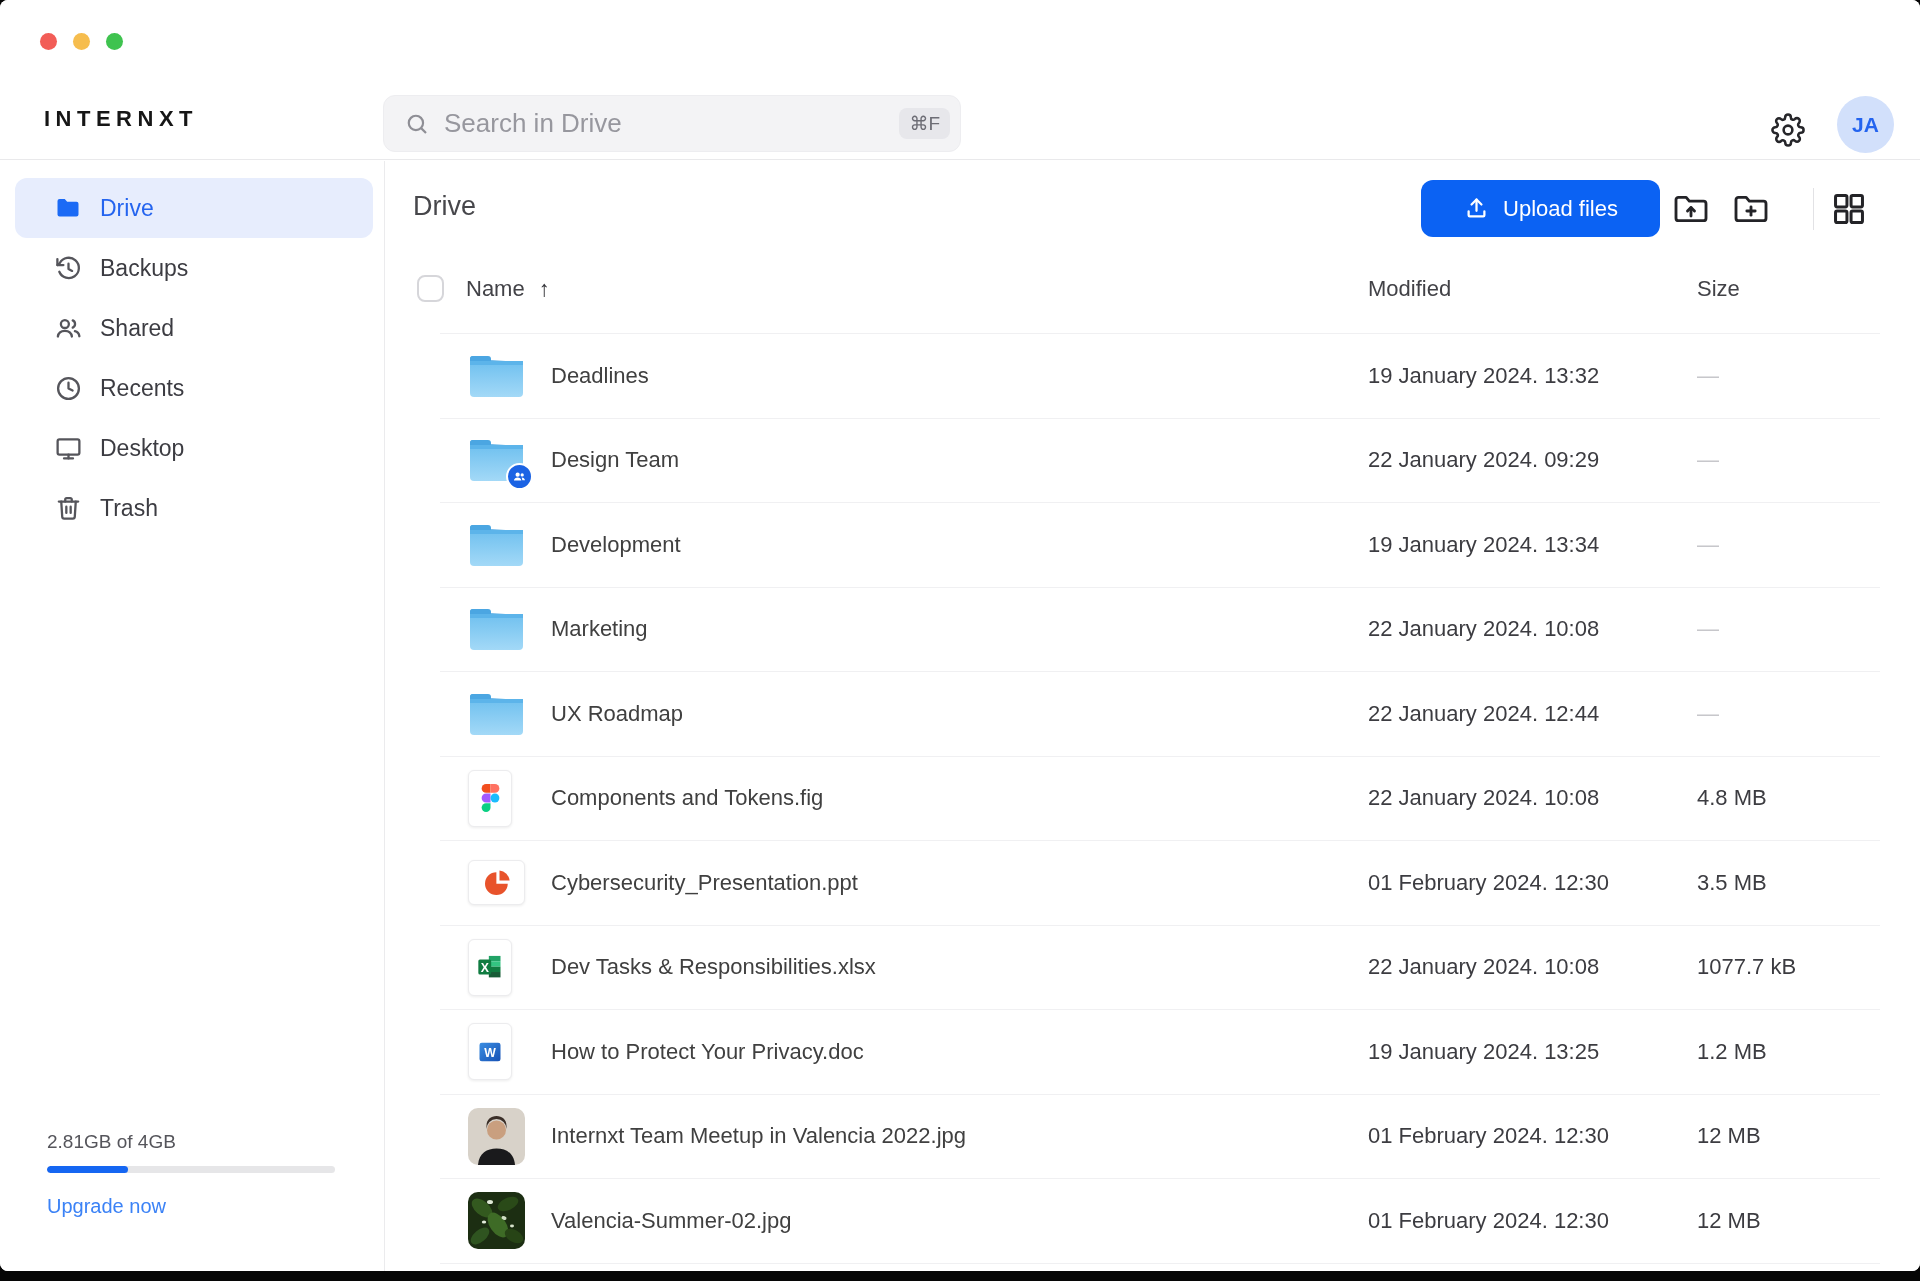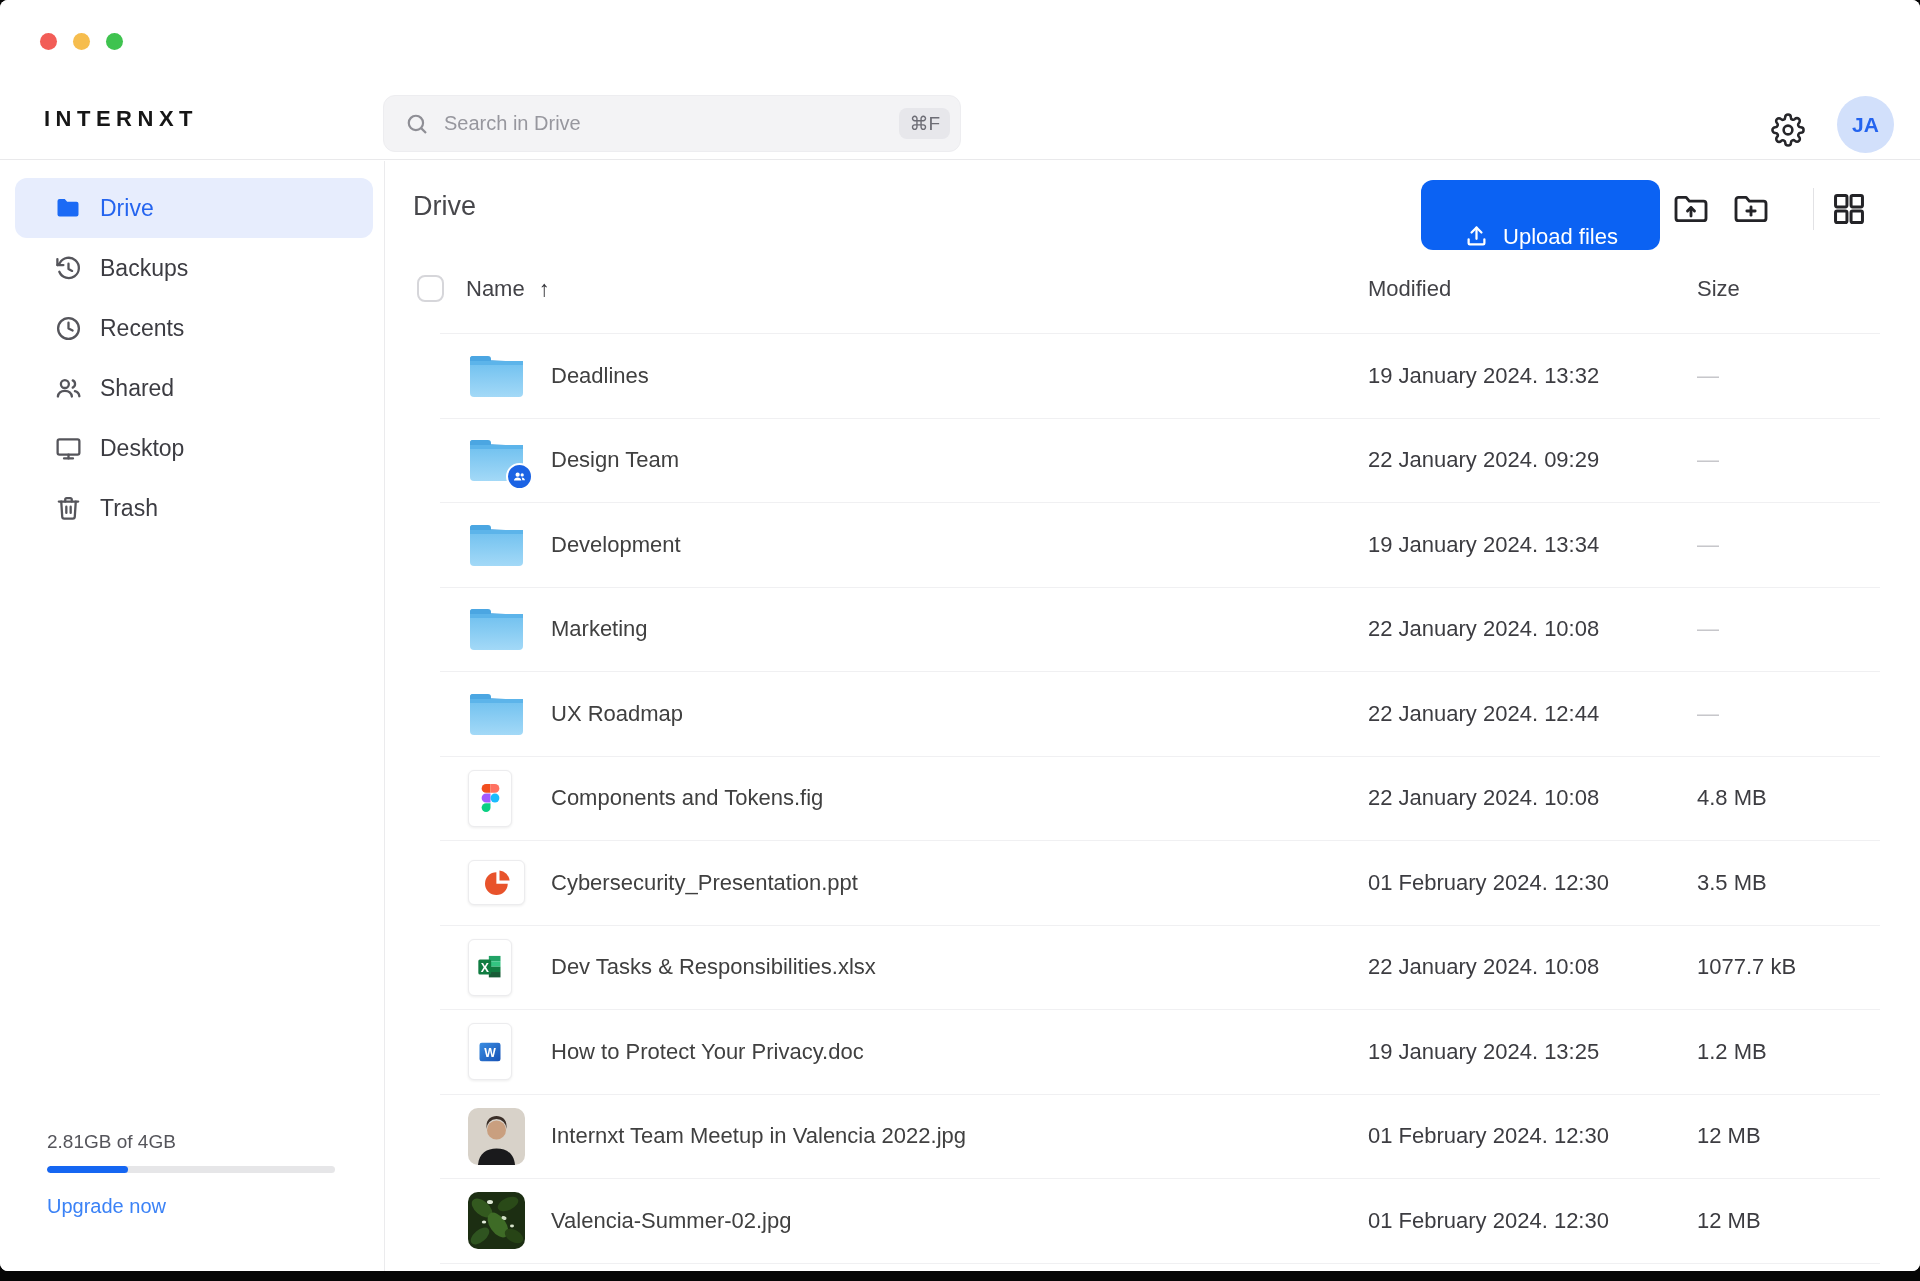--- a/index.html
+++ b/index.html
@@ -13,21 +13,21 @@
             border-bottom:1px solid #e9e9eb; z-index:5; }
   .traffic { position:absolute; left:40px; top:33px; display:flex; gap:16px; }
   .traffic span { width:17px; height:17px; border-radius:50%; display:block; }
   .logo { position:absolute; left:44px; top:106px; font-size:22px; font-weight:700;
           letter-spacing:5.5px; color:#161616; }
   .search { position:absolute; left:383px; top:95px; width:578px; height:57px;
             background:#f3f3f5; border:1px solid #ededf0; border-radius:12px;
             display:flex; align-items:center; padding:0 10px 0 20px; }
   .search svg { flex:0 0 auto; }
   .search input { flex:1; border:none; outline:none; background:transparent; margin-left:14px;
-                  font-size:20px; color:#737373; font-family:inherit; }
+                  font-size:26px; color:#737373; font-family:inherit; }
   .search input::placeholder { color:#97979e; opacity:1; }
   .kbd { background:#e7e7eb; color:#6d6d75; border-radius:8px; font-size:19px;
          padding:6px 10px; line-height:1; }
   .iconbtn { background:none; border:none; cursor:pointer; display:flex; align-items:center;
              justify-content:center; }
   .gear-btn { position:absolute; left:1766px; top:108px; width:44px; height:44px; }
   .avatar { position:absolute; left:1837px; top:96px; width:57px; height:57px; border-radius:50%;
             background:#d2e0fb; color:#2464ef; font-size:21px; font-weight:700;
             display:flex; align-items:center; justify-content:center; cursor:pointer;text-align:center; }
 
@@ -43,23 +43,23 @@
   .side-item.active .sicon { color:#1b6af5; }
   .storage { position:absolute; left:47px; bottom:53px; width:288px; }
   .storage-text { font-size:19px; color:#55555b; }
   .storage-bar { margin-top:13px; height:7px; border-radius:4px; background:#e6e6e8; overflow:hidden; }
   .storage-fill { height:100%; border-radius:4px; background:#1566f2; }
   .upgrade { margin-top:22px; font-size:20px; font-weight:500; color:#3b82f6; cursor:pointer; display:inline-block; }
 
   
   .main { position:absolute; left:386px; top:161px; right:0; bottom:0; background:#fff; }
   .page-title { position:absolute; left:27px; top:30px; font-size:27px; font-weight:500; color:#47474b; }
-  .upload-btn { position:absolute; left:1035px; top:19px; width:239px; height:70px; border:none;
+  .upload-btn { position:absolute; left:1035px; top:19px; width:239px; height:57px; border:none;
                 border-radius:12px; background:#0b62f3; color:#fff; font-size:22px; font-weight:500;
-                font-family:inherit; display:flex; align-items:flex-end; justify-content:center; gap:13px;
+                font-family:inherit; display:flex; align-items:center; justify-content:center; gap:13px;
                 cursor:pointer; }
   .tool-btn { position:absolute; top:25px; width:46px; height:46px; color:#232327; }
   .toolbar-divider { position:absolute; left:1427px; top:27px; width:1px; height:42px; background:#e2e2e5; }
 
   .thead { position:absolute; left:0; right:40px; top:112px; height:55px; }
   .checkbox { position:absolute; left:31px; top:2px; width:27px; height:27px; border:2px solid #d6d6da;
               border-radius:8px; background:#fff; cursor:pointer; }
   .th { font-size:22px; font-weight:500; color:#424247; position:absolute; top:3px; }
   .th-name { left:80px; cursor:pointer; }
   .sort-arrow { margin-left:14px; font-weight:400; color:#36363b; }
@@ -129,36 +129,36 @@
               <polyline points="2.8 4.2 2.8 9.2 7.8 9.2"></polyline>
               <path d="M4.4 14.7a8.4 8.4 0 1 0 .4-7.2L2.8 9.2"></path>
               <polyline points="12 8 12 12.4 15 14"></polyline>
             </svg>
           </span>
     <span class="slabel">Backups</span>
   </div>
         <div class="side-item">
     <span class="sicon">
             <svg width="29" height="29" viewBox="0 0 24 24" fill="none" stroke="currentColor" stroke-width="1.9" stroke-linecap="round" stroke-linejoin="round">
-              <circle cx="12" cy="12" r="8.6"></circle>
-              <polyline points="12 7.2 12 12 15.4 13.7"></polyline>
-            </svg>
-          </span>
-    <span class="slabel">Recents</span>
-  </div>
-        <div class="side-item">
-    <span class="sicon">
-            <svg width="29" height="29" viewBox="0 0 24 24" fill="none" stroke="currentColor" stroke-width="1.9" stroke-linecap="round" stroke-linejoin="round">
               <circle cx="9" cy="8.3" r="3.3"></circle>
               <path d="M3.2 18.6c.4-3 2.8-4.7 5.8-4.7s5.4 1.7 5.8 4.7"></path>
               <path d="M15.5 5.3a3.3 3.3 0 0 1 0 6"></path>
               <path d="M17.3 14.2c2.2.5 3.4 2 3.7 4.2"></path>
             </svg>
           </span>
     <span class="slabel">Shared</span>
+  </div>
+        <div class="side-item">
+    <span class="sicon">
+            <svg width="29" height="29" viewBox="0 0 24 24" fill="none" stroke="currentColor" stroke-width="1.9" stroke-linecap="round" stroke-linejoin="round">
+              <circle cx="12" cy="12" r="8.6"></circle>
+              <polyline points="12 7.2 12 12 15.4 13.7"></polyline>
+            </svg>
+          </span>
+    <span class="slabel">Recents</span>
   </div>
         <div class="side-item">
     <span class="sicon">
             <svg width="29" height="29" viewBox="0 0 24 24" fill="none" stroke="currentColor" stroke-width="1.9" stroke-linecap="round" stroke-linejoin="round">
               <rect x="3" y="4.5" width="18" height="12.5" rx="1.5"></rect>
               <path d="M12 17v3.2"></path>
               <path d="M8.3 20.2h7.4"></path>
             </svg>
           </span>
     <span class="slabel">Desktop</span>

